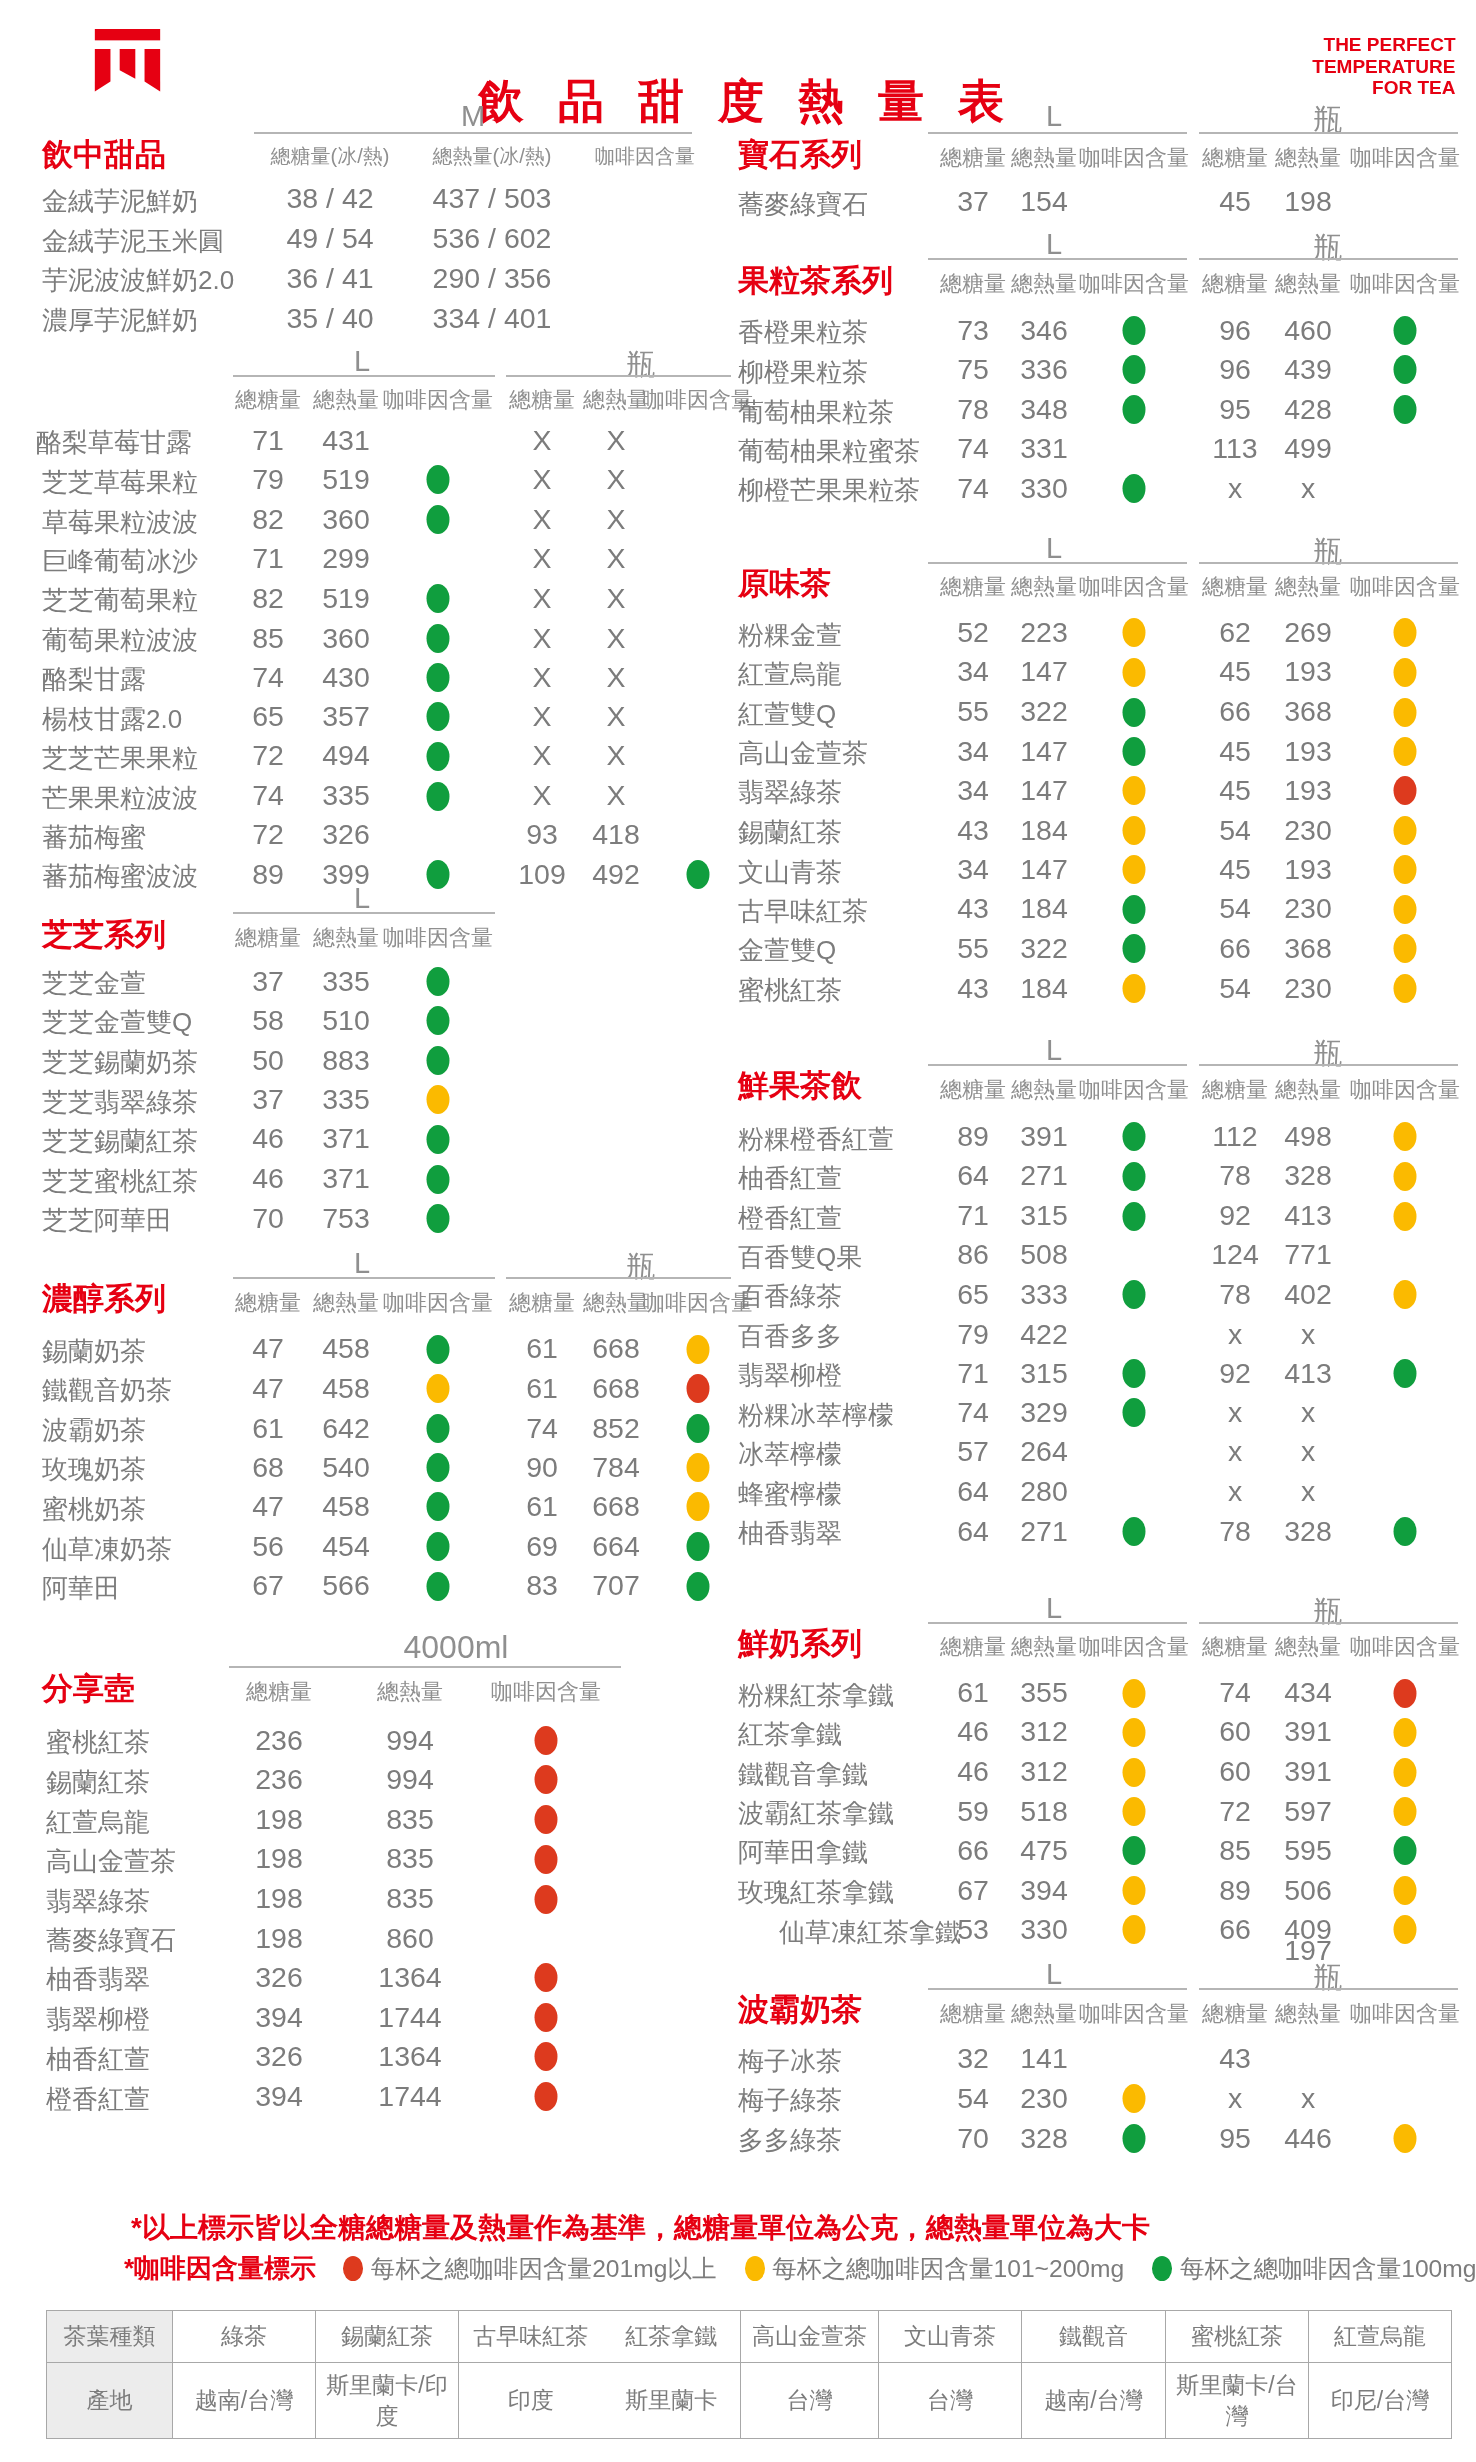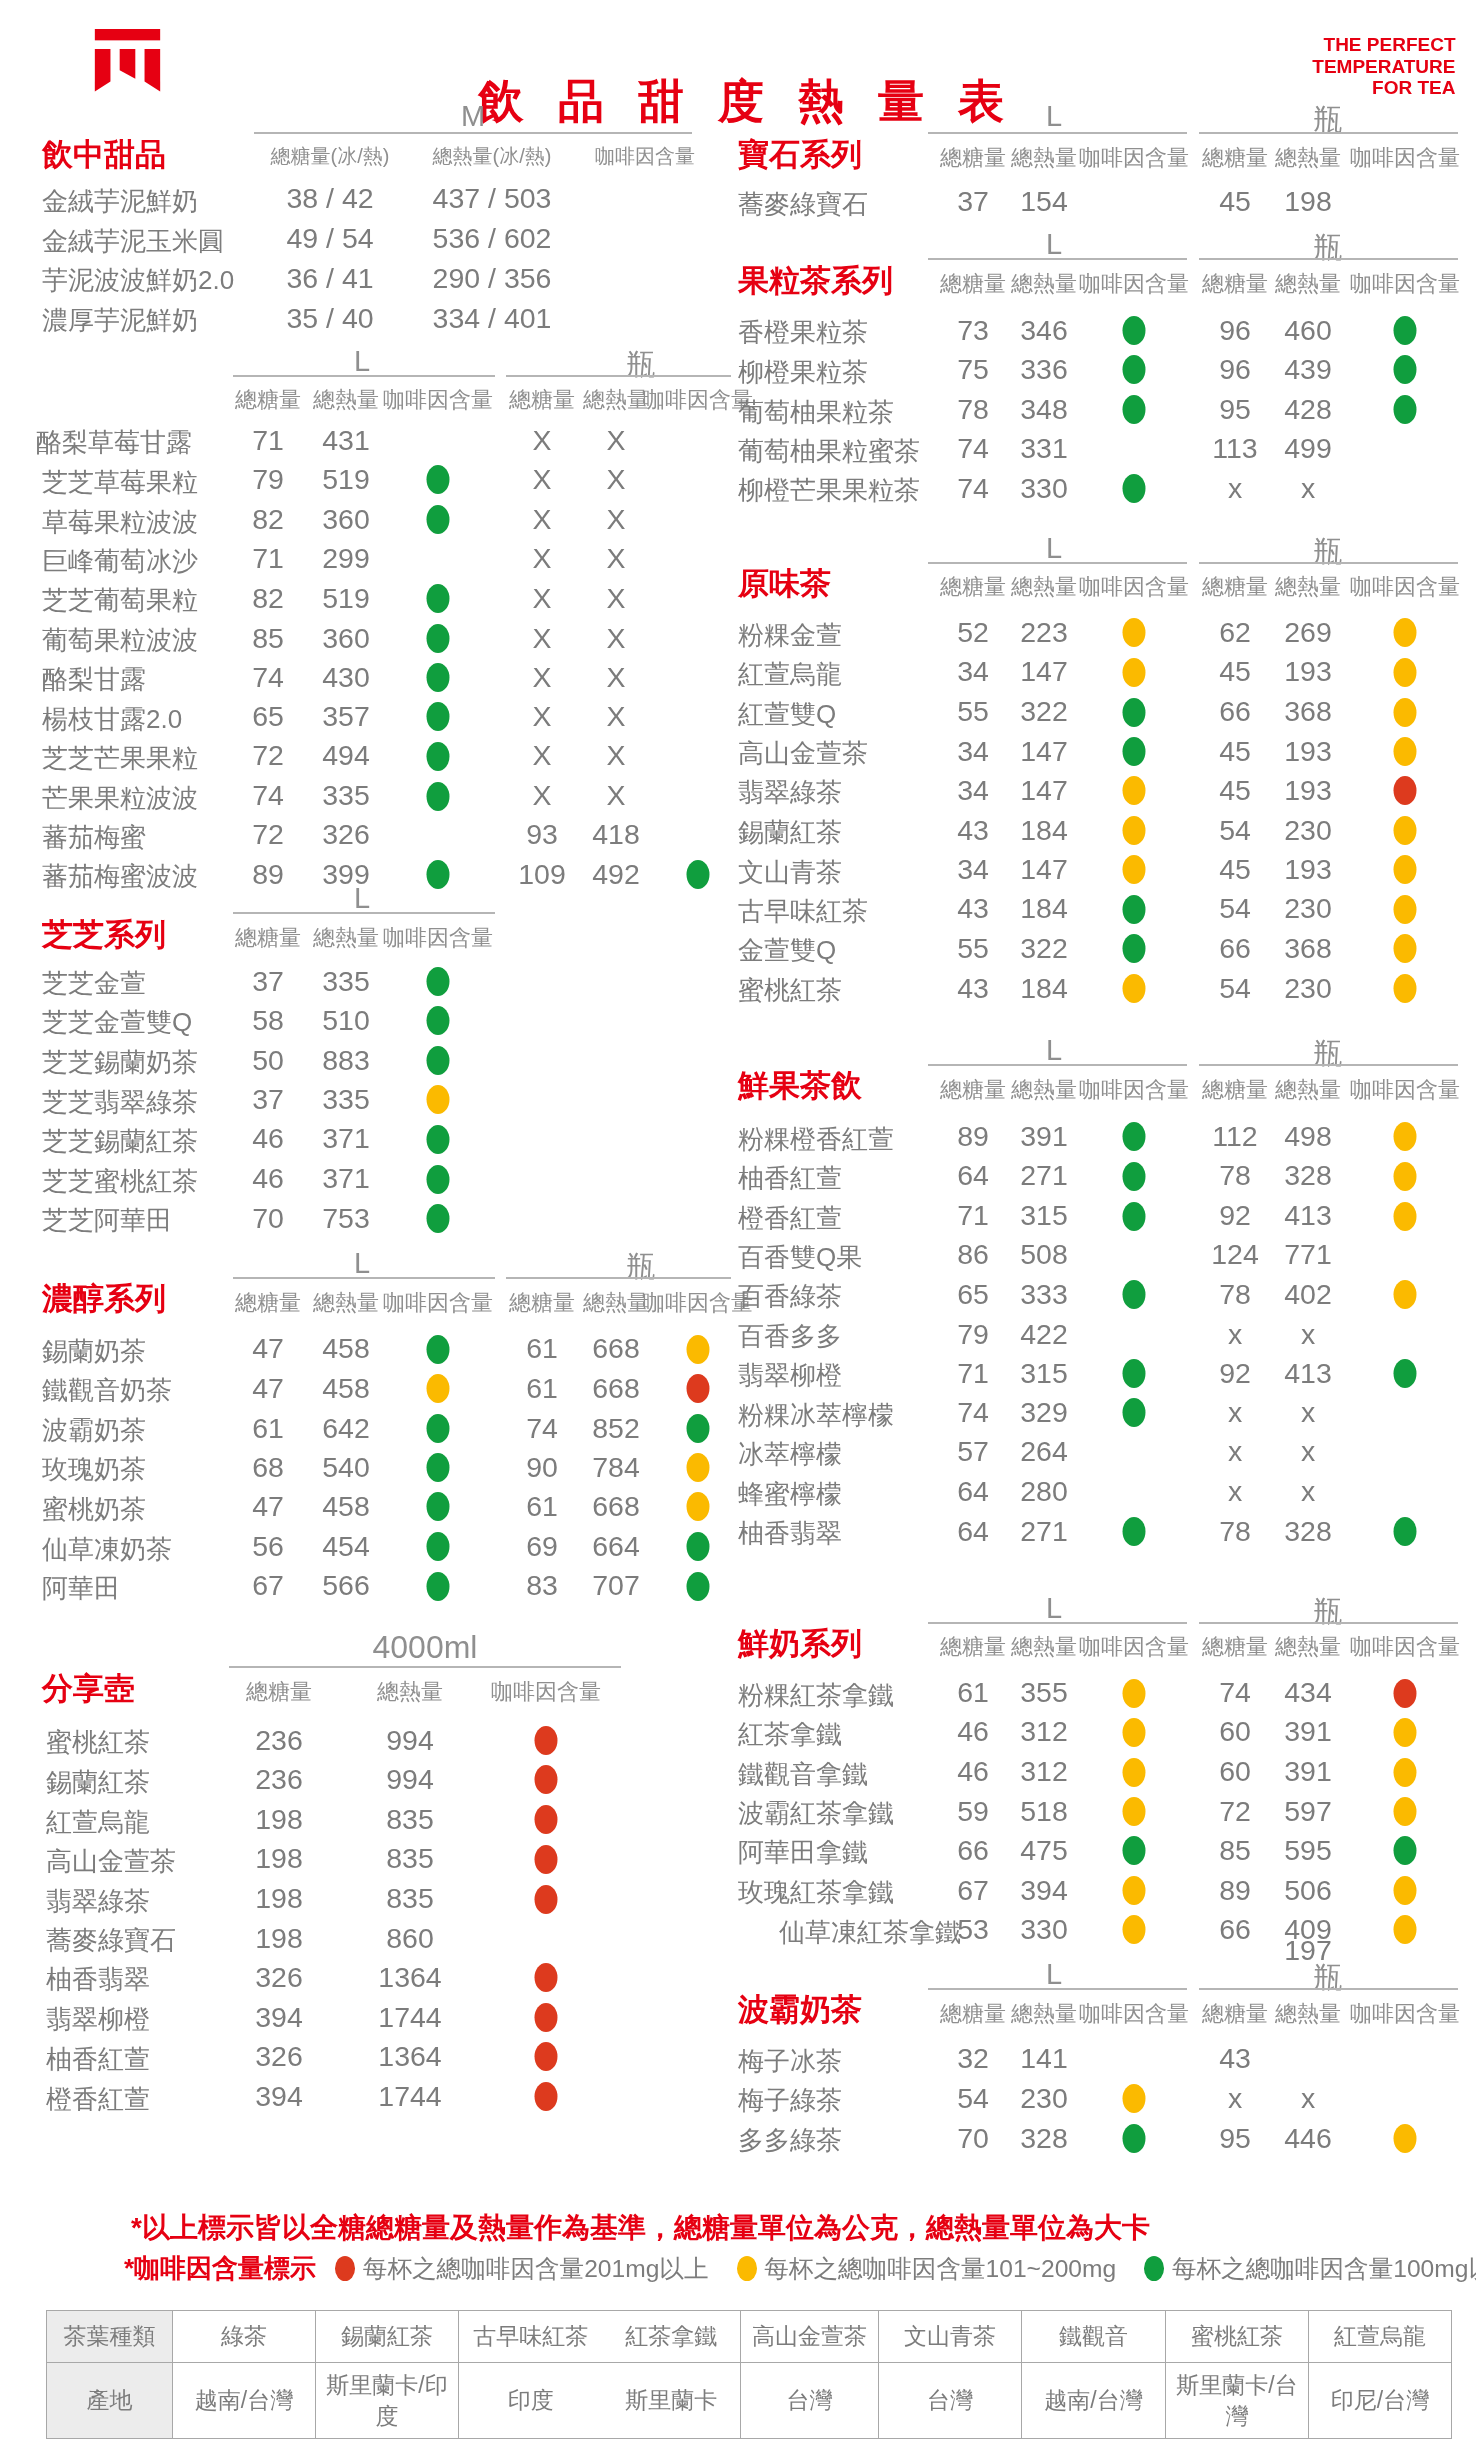--- a/index.html
+++ b/index.html
@@ -5,31 +5,31 @@
   html,body{margin:0;padding:0;background:#fff;}
   #sheet{position:relative;width:1477px;height:2462px;background:#fff;overflow:hidden;
          font-family:"Liberation Sans","DejaVu Sans",sans-serif;}
   .abs{position:absolute;}
   .page-title{position:absolute;top:40px;left:758px;transform:translateX(-50%);
     color:#e60012;font-size:46px;font-weight:bold;letter-spacing:34px;white-space:nowrap;}
   .tagline{position:absolute;top:34px;right:21.5px;text-align:right;color:#e60012;
     font-size:19px;font-weight:bold;line-height:21.5px;}
   .sec-title{position:absolute;color:#e60012;font-size:31px;font-weight:bold;white-space:nowrap;}
   .size-label{position:absolute;color:#8f8f8f;font-size:29px;transform:translateX(-50%);white-space:nowrap;}
-  .size-label.big{font-size:32px;}
+  .size-label.big{font-size:32px;margin-left:31px;}
   .size-line{position:absolute;height:1.5px;background:#b5b5b5;}
   .col-h{position:absolute;color:#8f8f8f;font-size:22px;transform:translateX(-50%);white-space:nowrap;}
   .col-h.small{font-size:20px;}
   .row-name{position:absolute;color:#7c7c7c;font-size:26px;white-space:nowrap;}
   .val{position:absolute;color:#7c7c7c;font-size:28.5px;transform:translateX(-50%);white-space:nowrap;}
   .dot{position:absolute;width:23px;height:29px;border-radius:50%;transform:translateX(-50%);}
   .dot.g{background:#109e3e}.dot.y{background:#fbba00}.dot.r{background:#dd3a1e}
   .note1{position:absolute;left:131px;top:2209px;color:#e60012;font-size:28px;font-weight:bold;white-space:nowrap;}
   .note2{position:absolute;left:124px;top:2251px;display:flex;align-items:center;white-space:nowrap;}
-  .note2-label{color:#e60012;font-size:26px;font-weight:bold;margin-right:19px;text-align:right;}
+  .note2-label{color:#e60012;font-size:26px;font-weight:bold;margin-right:27px;text-align:right;}
   .legend-item{display:flex;align-items:center;margin-right:28px;color:#7c7c7c;font-size:24.6px;}
   .legend-dot{width:20px;height:24.6px;border-radius:50%;margin-right:7.7px;flex:0 0 auto;}
   .tea-table{position:absolute;left:46px;top:2310px;width:1406px;border-collapse:collapse;table-layout:fixed;}
   .tea-table td{border:1.5px solid #a8a8a8;color:#7c7c7c;font-size:23px;text-align:center;vertical-align:middle;padding:3.1px;}
   .tea-table td.lab{background:#ececec;}
   .tea-table tr.r1 td{height:45px;}
   .tea-table tr.r2 td{height:69px;}
   .tea-table td.nbr{border-right:none;}
   .tea-table td.nbl{border-left:none;}
 </style>

